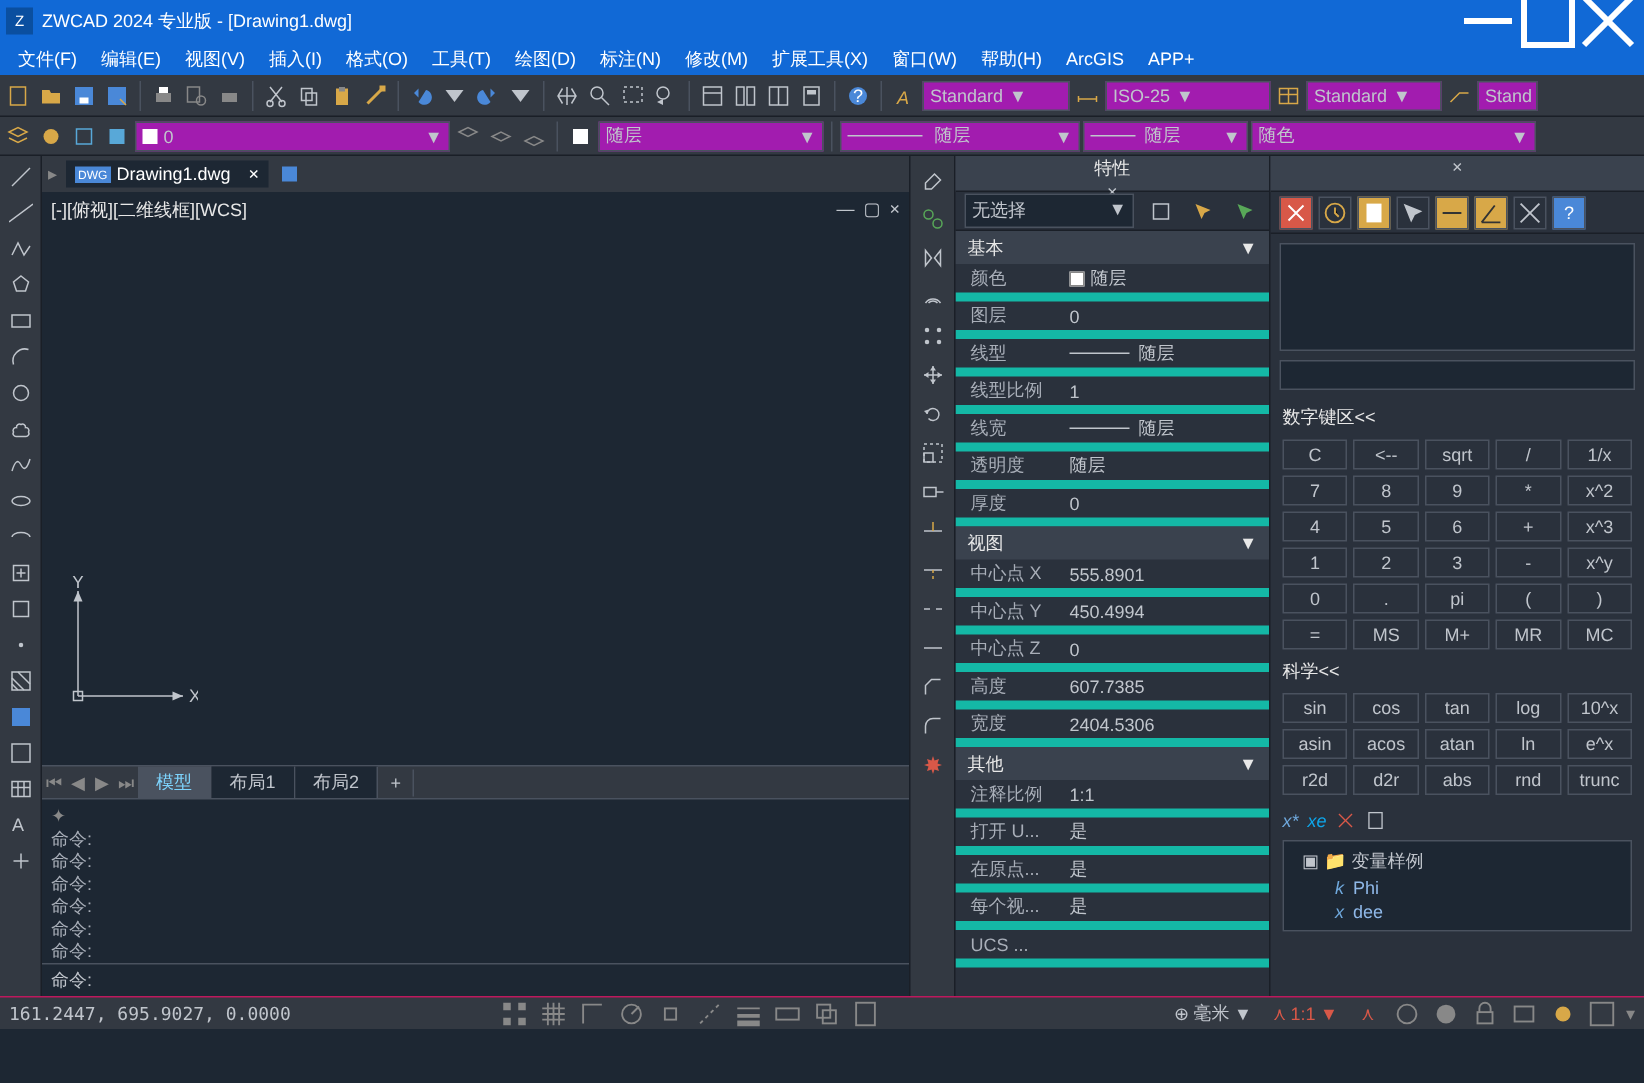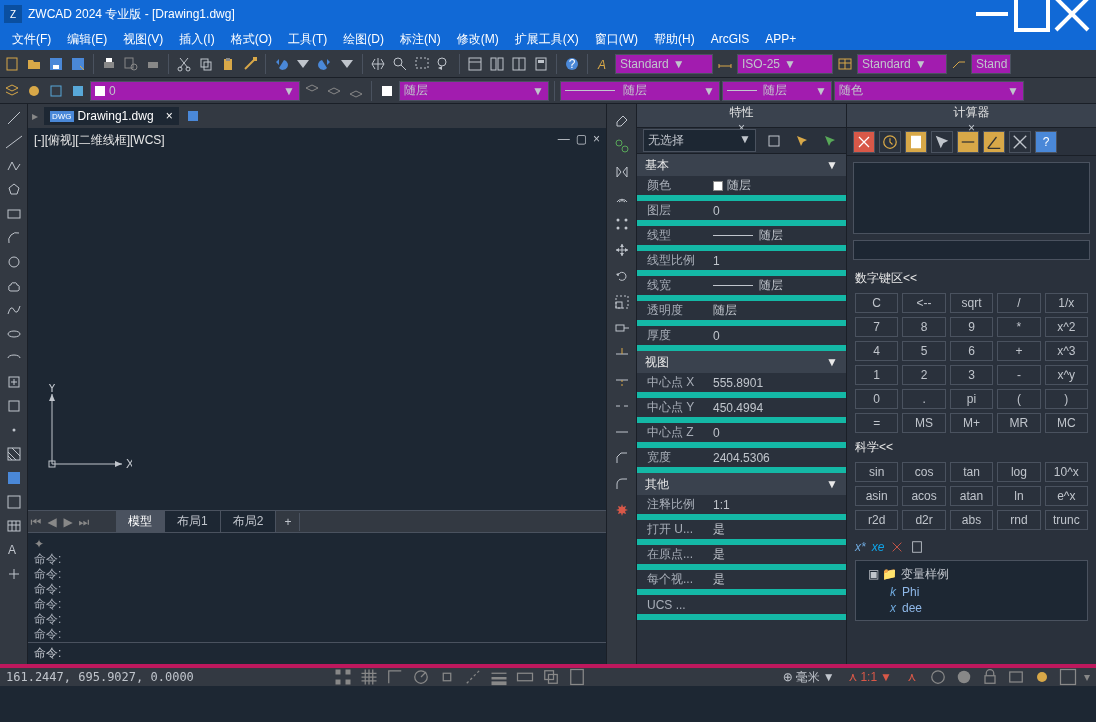--- a/index.html
+++ b/index.html
@@ -27,21 +27,21 @@
 .doctab{background:#1d2733;padding:2px 6px;display:flex;align-items:center;gap:4px;color:#fff;font-family:monospace;}
 .doctab .x{margin-left:8px;}
 .viewport{flex:1;background:#1d2733;position:relative;}
 .vp-label{position:absolute;top:4px;left:6px;color:#e8e8e8;}
 .vp-winctl{position:absolute;top:4px;right:6px;display:flex;gap:6px;color:#c0c5cc;}
 .ucs{position:absolute;bottom:36px;left:14px;}
 .tabs-row{height:22px;background:#333942;display:flex;align-items:center;border-top:1px solid #4a525f;}
 .tabs-row .nav{display:flex;}
 .tabs-row .nav div{width:16px;height:20px;display:flex;align-items:center;justify-content:center;color:#888;}
 .tabs-row .tab{padding:2px 12px;background:#1d2733;border-right:1px solid #4a525f;}
-.tabs-row .tab.active{background:#4a525f;color:#ffffff;margin-left:24px;}
+.tabs-row .tab.active{background:#4a525f;color:#7dd3fc;}
 .tabs-row .tab.plus{background:transparent;padding:2px 8px;}
 .cmd-area{height:132px;background:#1d2733;border-top:1px solid #4a525f;display:flex;flex-direction:column;}
 .cmd-hist{flex:1;padding:4px 6px;font-family:monospace;color:#a8aeb8;overflow:hidden;}
 .cmd-hist div{line-height:15px;}
 .cmd-input-row{height:22px;border-top:1px solid #4a525f;display:flex;align-items:center;padding:0 6px;font-family:monospace;}
 .cmd-input-row input{flex:1;background:transparent;border:none;color:#fff;outline:none;font-family:monospace;}
 .right-tools{width:30px;background:#333942;display:flex;flex-direction:column;align-items:center;padding:6px 0;gap:6px;border-left:1px solid #1a1f27;}
 .panels{display:flex;}
 .panel{background:#2a313c;border-left:1px solid #1a1f27;display:flex;flex-direction:column;}
 .panel.props{width:210px;}
@@ -64,21 +64,21 @@
 .calc-input{margin:0 6px 8px;height:20px;background:#1d2733;border:1px solid #4a525f;}
 .calc-sect{padding:2px 8px;color:#e8e8e8;display:flex;align-items:center;gap:4px;}
 .calc-grid{display:grid;grid-template-columns:repeat(5,1fr);gap:4px;padding:4px 8px;}
 .calc-btn{height:20px;border:1px solid #4a525f;background:#2a313c;display:flex;align-items:center;justify-content:center;color:#c0c5cc;}
 .calc-vars{padding:4px 8px;}
 .var-toolbar{display:flex;gap:6px;padding:2px 0;}
 .var-tree{background:#1d2733;border:1px solid #4a525f;padding:4px;margin-top:4px;min-height:50px;}
 .var-tree .node{padding:1px 0 1px 8px;}
 .var-tree .node.child{padding-left:30px;color:#8fb8e8;}
 .var-tree .k{color:#6fa8dc;font-style:italic;margin-right:6px;}
-.statusbar{height:22px;background:#333942;border-top:4px solid #be185d;display:flex;align-items:center;padding:0 6px;gap:6px;}
+.statusbar{height:22px;background:#333942;border-top:1px solid #be185d;display:flex;align-items:center;padding:0 6px;gap:6px;}
 .statusbar .coords{flex:0 0 auto;color:#c0c5cc;font-family:monospace;}
 .statusbar .spacer{flex:1;}
 .sb-btn{width:20px;height:18px;display:flex;align-items:center;justify-content:center;}
 .sb-txt{padding:0 4px;display:flex;align-items:center;gap:3px;}
 svg{display:block;}
 </style>
 </head>
 <body>
 
 <div class="titlebar">
@@ -274,21 +274,21 @@
       <span>Standard</span>
       <span class="dd">▼</span>
     </div>
   <div class="tb-btn">
       <svg viewBox="0 0 16 16">
         <line x1="2" y1="10" x2="14" y2="10" stroke="#d8a848"></line>
         <line x1="2" y1="8" x2="2" y2="12" stroke="#d8a848"></line>
         <line x1="14" y1="8" x2="14" y2="12" stroke="#d8a848"></line>
       </svg>
     </div>
-  <div class="tb-select" style="width:96px">
+  <div class="tb-select" style="width:110px">
       <span>ISO-25</span>
       <span class="dd">▼</span>
     </div>
   <div class="tb-btn">
       <svg viewBox="0 0 16 16">
         <rect x="2" y="3" width="12" height="10" fill="none" stroke="#d8a848"></rect>
         <line x1="2" y1="7" x2="14" y2="7" stroke="#d8a848"></line>
         <line x1="8" y1="3" x2="8" y2="13" stroke="#d8a848"></line>
       </svg>
     </div>
@@ -717,20 +717,24 @@
             </div>
             <div class="props-row">
               <div class="k">中心点 Y</div>
               <div class="v">450.4994</div>
             </div>
             <div class="props-row">
               <div class="k">中心点 Z</div>
               <div class="v">0</div>
             </div>
             <div class="props-row">
+              <div class="k">高度</div>
+              <div class="v">607.7385</div>
+            </div>
+            <div class="props-row">
               <div class="k">宽度</div>
               <div class="v">2404.5306</div>
             </div>
           </div>
         <div class="props-sect">
             <span>其他</span>
             <span>▼</span>
           </div>
         <div id="props-other">
             <div class="props-row">
@@ -752,21 +756,20 @@
             <div class="props-row">
               <div class="k">UCS ...</div>
               <div class="v"></div>
             </div>
           </div>
       </div>
     </div>
 
     <div class="panel calc">
       <div class="panel-hdr">
-        <span class="t">计算器</span>
         <span class="x">×</span>
       </div>
       <div class="panel-body">
         <div class="calc-toolbar">
           <div class="calc-tb-btn" style="background:#d85848">
               <svg viewBox="0 0 16 16">
                 <path d="M4 4l8 8M12 4l-8 8" stroke="#fff"></path>
               </svg>
             </div>
           <div class="calc-tb-btn">

